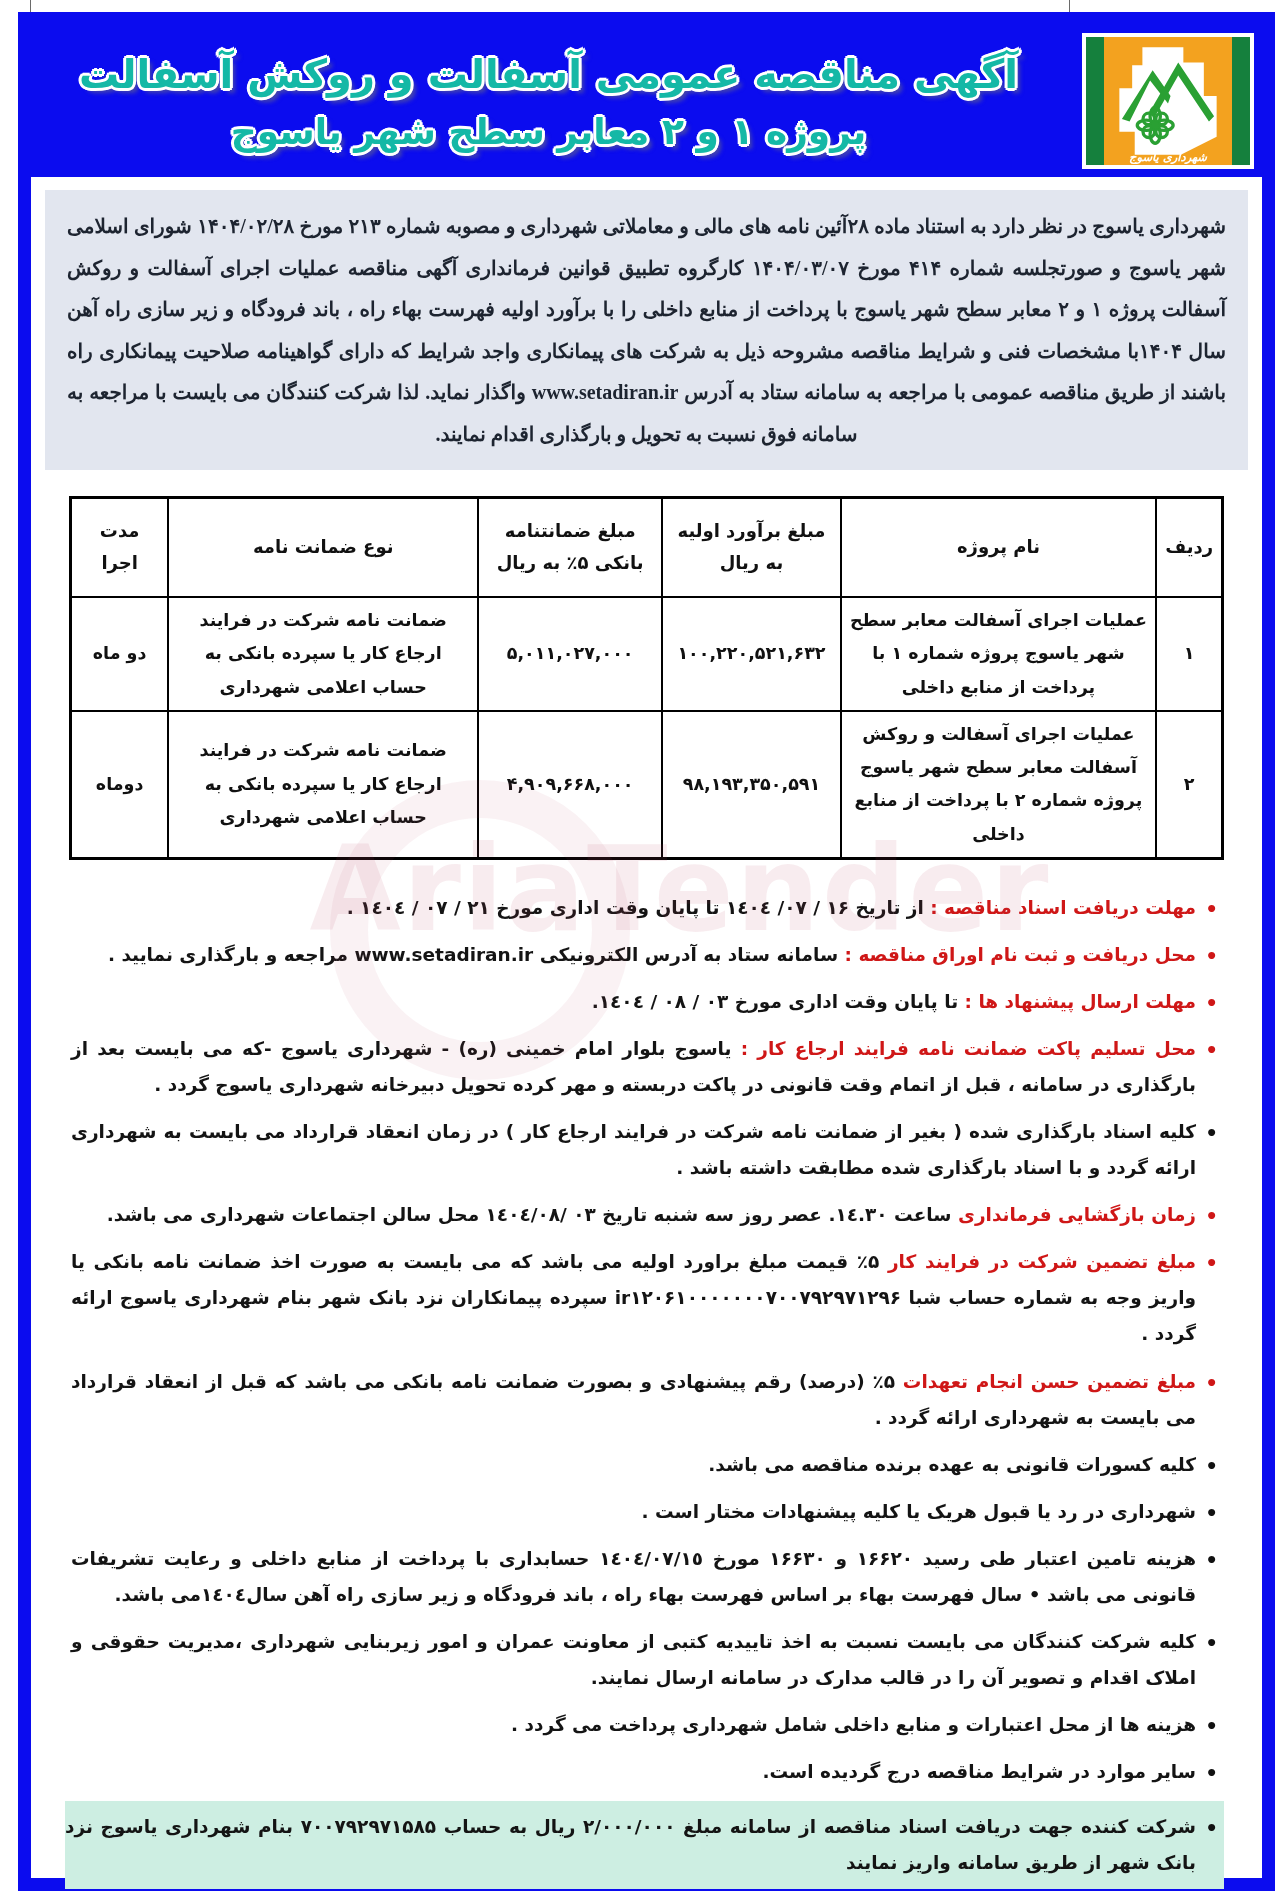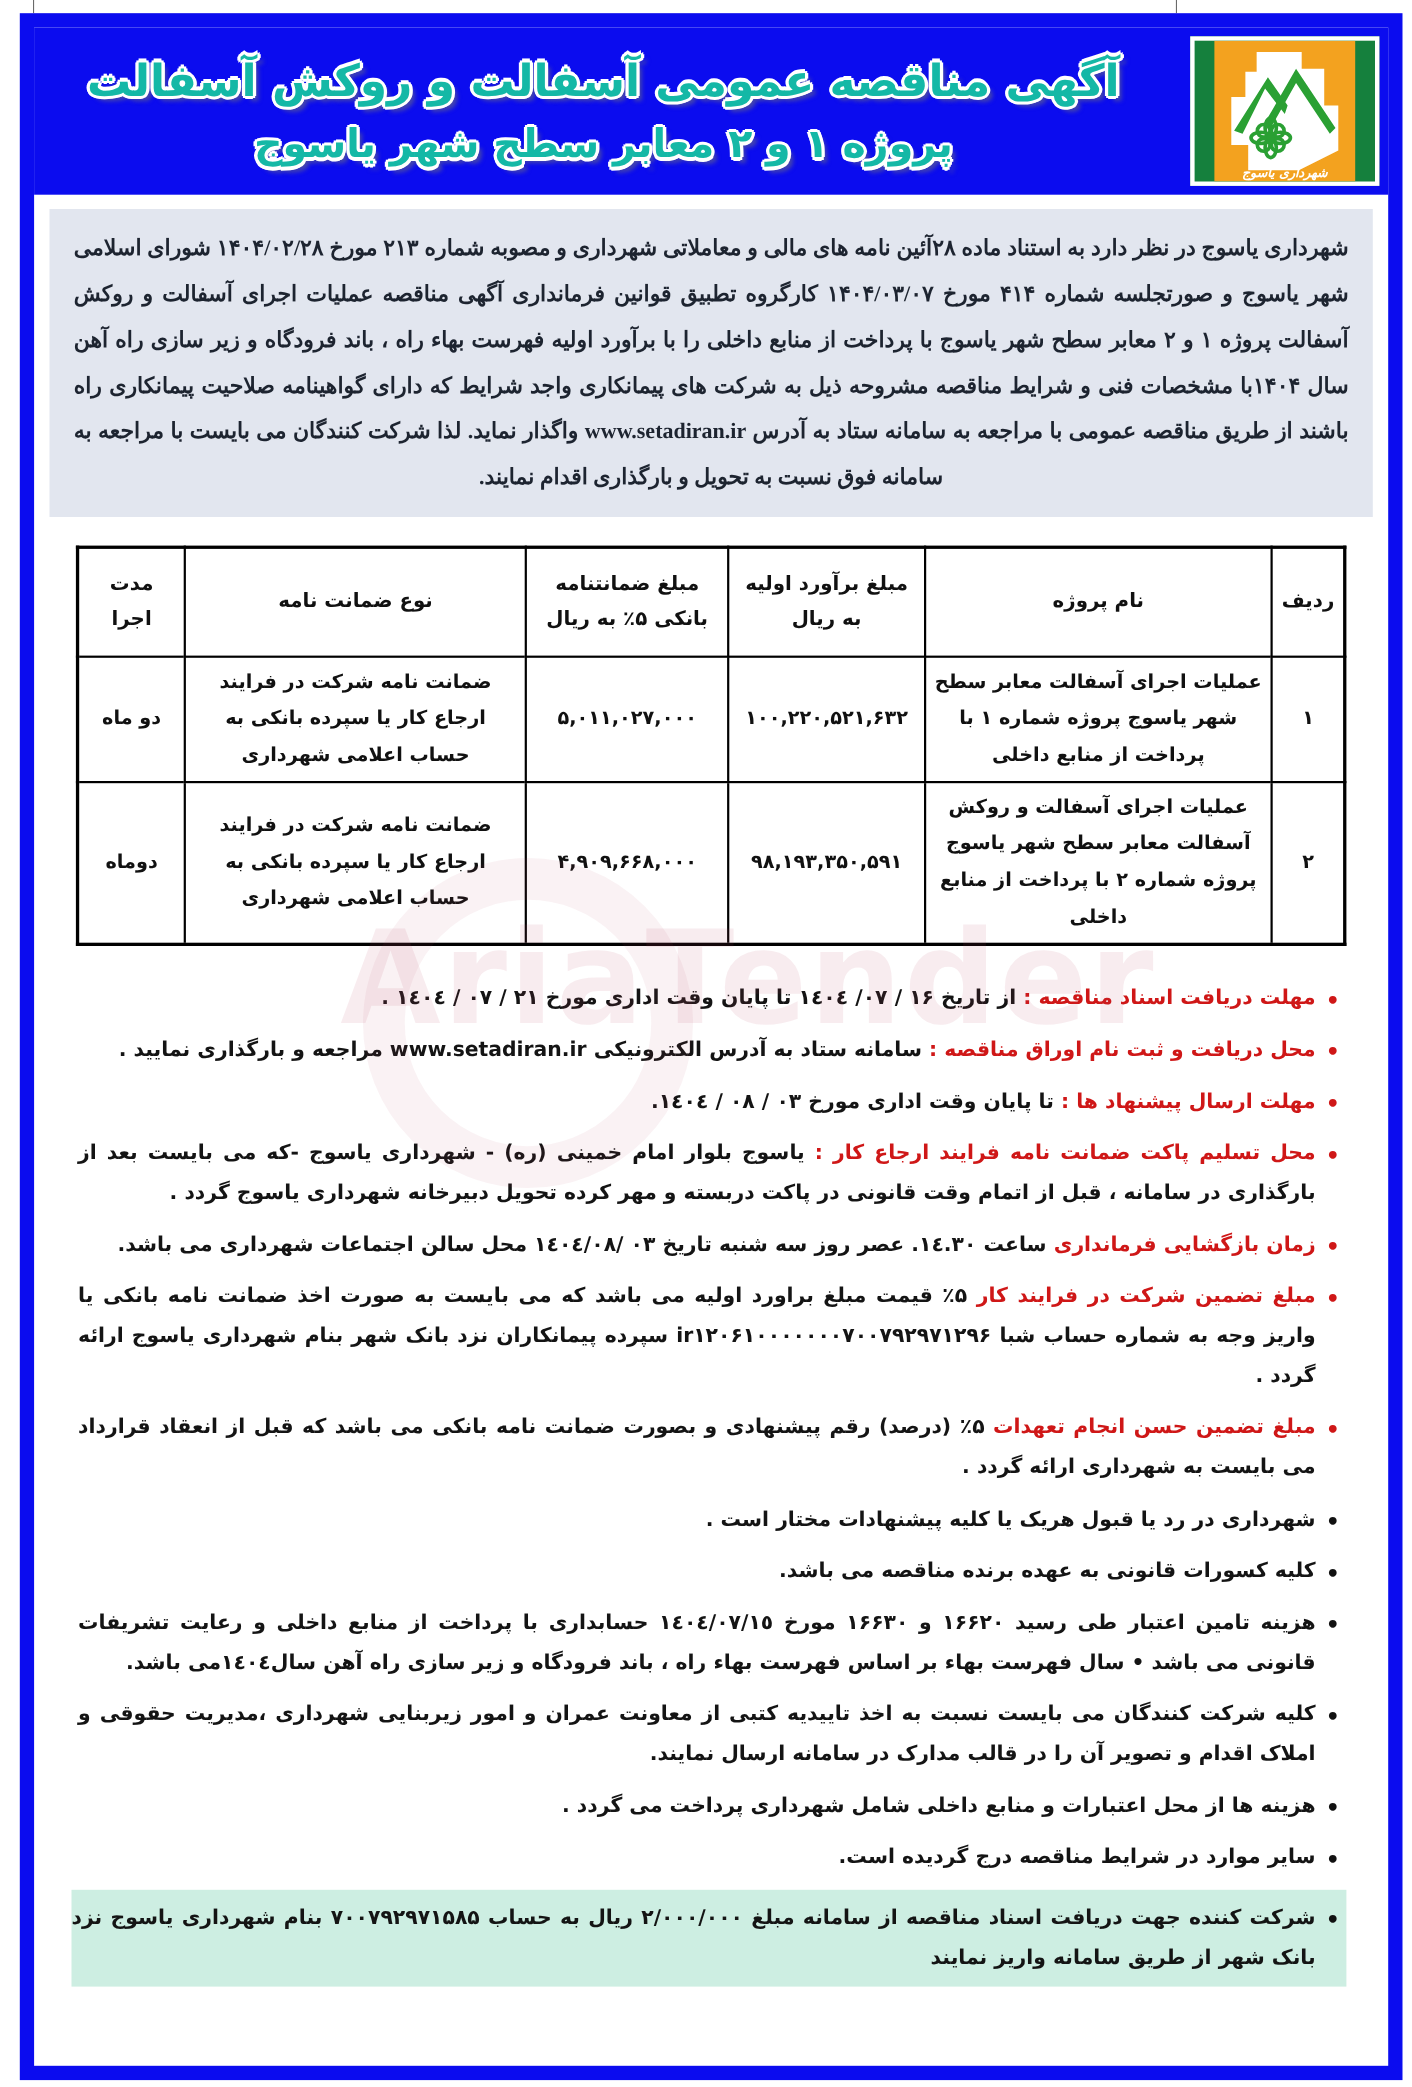--- a/index.html
+++ b/index.html
@@ -179,37 +179,40 @@
         <span>سامانه ستاد به آدرس الکترونیکی www.setadiran.ir  مراجعه و بارگذاری نمایید .</span>
       </div>
       <div class="b-item red-bullet">
         <span class="b-label">مهلت ارسال پیشنهاد ها :</span>
         <span>تا پایان وقت اداری مورخ ۰۳ / ۰۸ / ١٤٠٤.</span>
       </div>
       <div class="b-item red-bullet">
         <span class="b-label">محل تسلیم پاکت ضمانت نامه فرایند ارجاع کار :</span>
         <span>یاسوج بلوار امام خمینی (ره) - شهرداری یاسوج -که می بایست بعد از بارگذاری در سامانه ، قبل از اتمام وقت قانونی در پاکت  دربسته و مهر کرده تحویل دبیرخانه شهرداری یاسوج گردد .</span>
       </div>
+      <div class="b-item">
+        <span>کلیه اسناد بارگذاری شده ( بغیر از ضمانت نامه شرکت در فرایند ارجاع کار ) در زمان انعقاد قرارداد می بایست به شهرداری ارائه گردد و با اسناد بارگذاری شده مطابقت داشته باشد .</span>
+      </div>
       <div class="b-item red-bullet">
         <span class="b-label">زمان بازگشایی فرمانداری</span>
         <span>ساعت ١٤.٣٠. عصر روز  سه شنبه تاریخ ۰۳ /١٤٠٤/٠٨ محل سالن اجتماعات شهرداری می باشد.</span>
       </div>
       <div class="b-item red-bullet">
         <span class="b-label">مبلغ تضمین  شرکت در فرایند کار</span>
         <span>۵٪ قیمت مبلغ براورد اولیه می باشد که می بایست به صورت اخذ ضمانت نامه بانکی یا واریز وجه به شماره حساب شبا  ⁦ir۱۲۰۶۱۰۰۰۰۰۰۰۷۰۰۷۹۲۹۷۱۲۹۶⁩ سپرده پیمانکاران نزد بانک شهر بنام شهرداری یاسوج ارائه گردد .</span>
       </div>
       <div class="b-item red-bullet">
         <span class="b-label">مبلغ تضمین حسن انجام تعهدات</span>
         <span>۵٪ (درصد) رقم پیشنهادی و بصورت ضمانت نامه بانکی می باشد که قبل از انعقاد قرارداد می بایست به شهرداری ارائه گردد .</span>
       </div>
       <div class="b-item">
+        <span>کلیه کسورات قانونی به عهده برنده مناقصه می باشد.</span>
+      </div>
+      <div class="b-item">
         <span>شهرداری در رد یا قبول هریک یا کلیه پیشنهادات مختار است .</span>
-      </div>
-      <div class="b-item">
-        <span>کلیه کسورات قانونی به عهده برنده مناقصه می باشد.</span>
       </div>
       <div class="b-item">
         <span>هزینه تامین اعتبار طی رسید ۱۶۶۲۰ و ۱۶۶۳۰ مورخ ١٤٠٤/٠٧/١٥ حسابداری با پرداخت از منابع داخلی  و  رعایت تشریفات قانونی می باشد • سال فهرست بهاء بر اساس فهرست بهاء راه ، باند فرودگاه و زیر سازی راه آهن سال١٤٠٤می باشد.</span>
       </div>
       <div class="b-item">
         <span>کلیه شرکت کنندگان می بایست نسبت به اخذ تاییدیه کتبی از معاونت عمران و امور زیربنایی شهرداری ،مدیریت حقوقی و املاک اقدام و تصویر آن را در قالب مدارک در سامانه ارسال نمایند.</span>
       </div>
       <div class="b-item">
         <span>هزینه ها از محل اعتبارات و منابع داخلی شامل شهرداری پرداخت می گردد .</span>
       </div>

